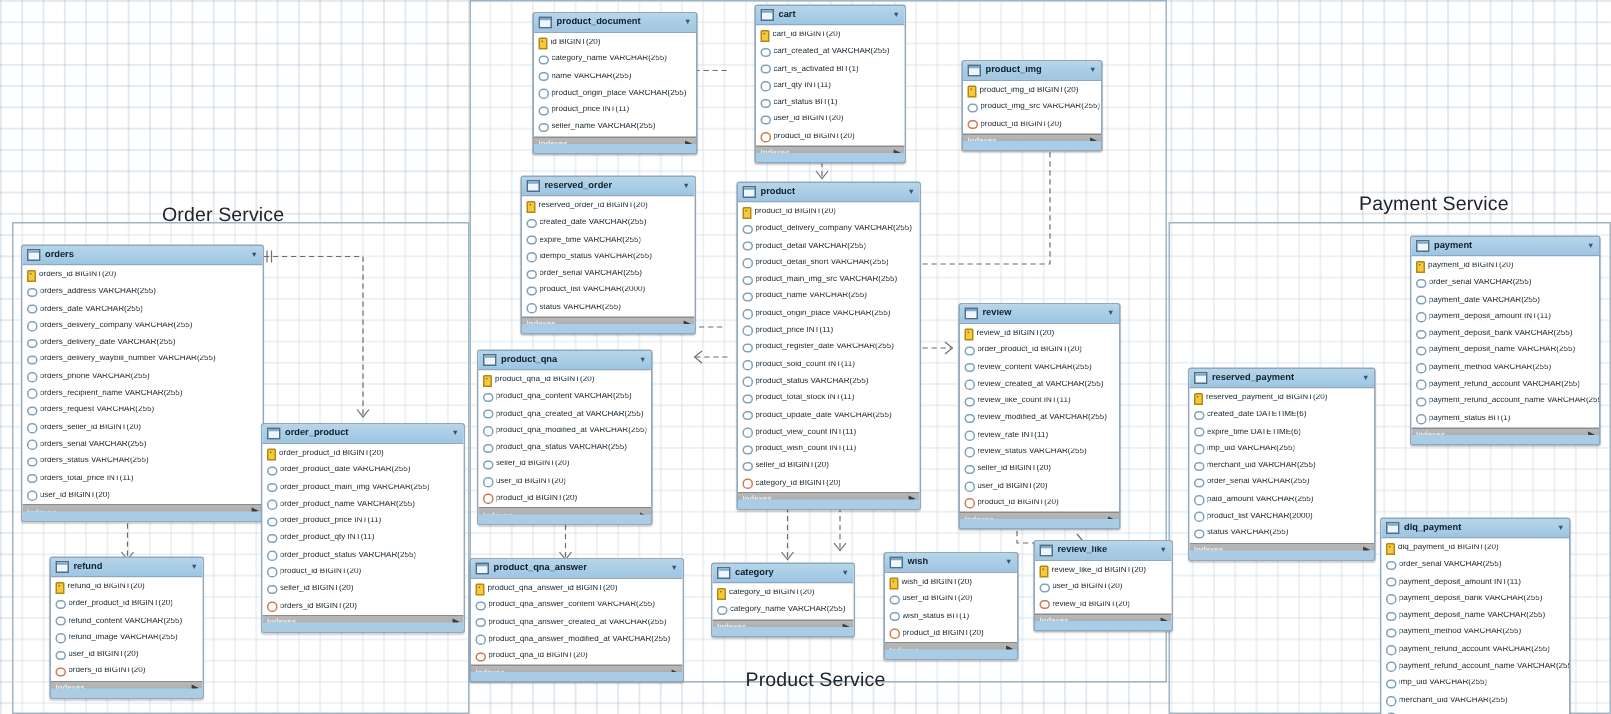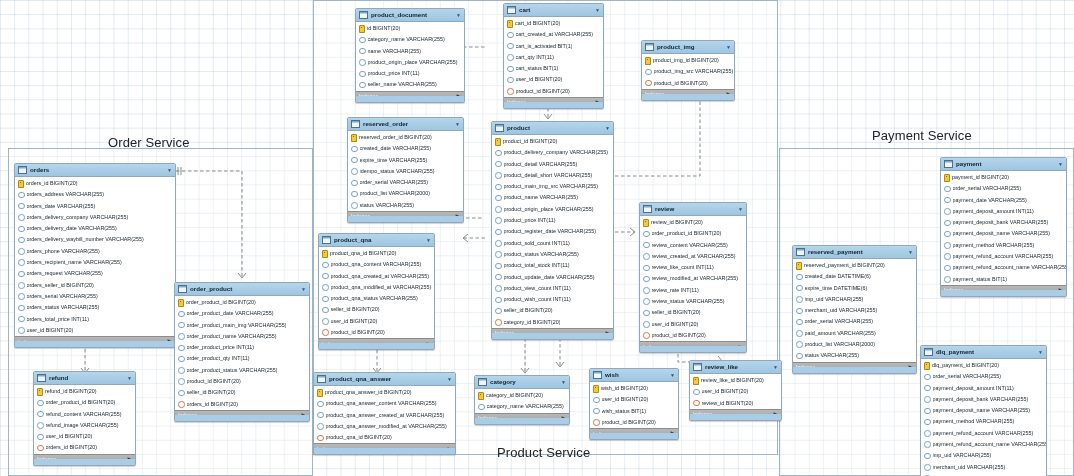--- a/index.html
+++ b/index.html
@@ -126,21 +126,21 @@
 <body>
 
 <div id="canvas"></div>
 
 <div class="service" style="left:8px;  top:148px; width:305px; height:328px;"></div>
 <div class="service" style="left:313px; top:0px;   width:465px; height:455px;"></div>
 <div class="service" style="left:779px; top:148px; width:295px; height:328px;"></div>
 
 <div class="service-title" style="left:108px; top:135px;">Order Service</div>
 <div class="service-title" style="left:497px; top:445px;">Product Service</div>
-<div class="service-title" style="left:872px; top:128px;">Payment Service</div>
+<div class="service-title" style="left:906px; top:128px;">Payment Service</div>
 
 <svg id="rels" width="1074" height="476">
 
   <path d="M176 171 L242 171 L242 277"></path>
   <path class="crow" d="M178 167 L178 175 M181 167 L181 175"></path>
   <path class="crow" d="M238 273 L242 278 L246 273"></path>
 
   <path d="M85 331 L85 372"></path>
   <path class="crow" d="M81 368 L85 373 L89 368"></path>
 

